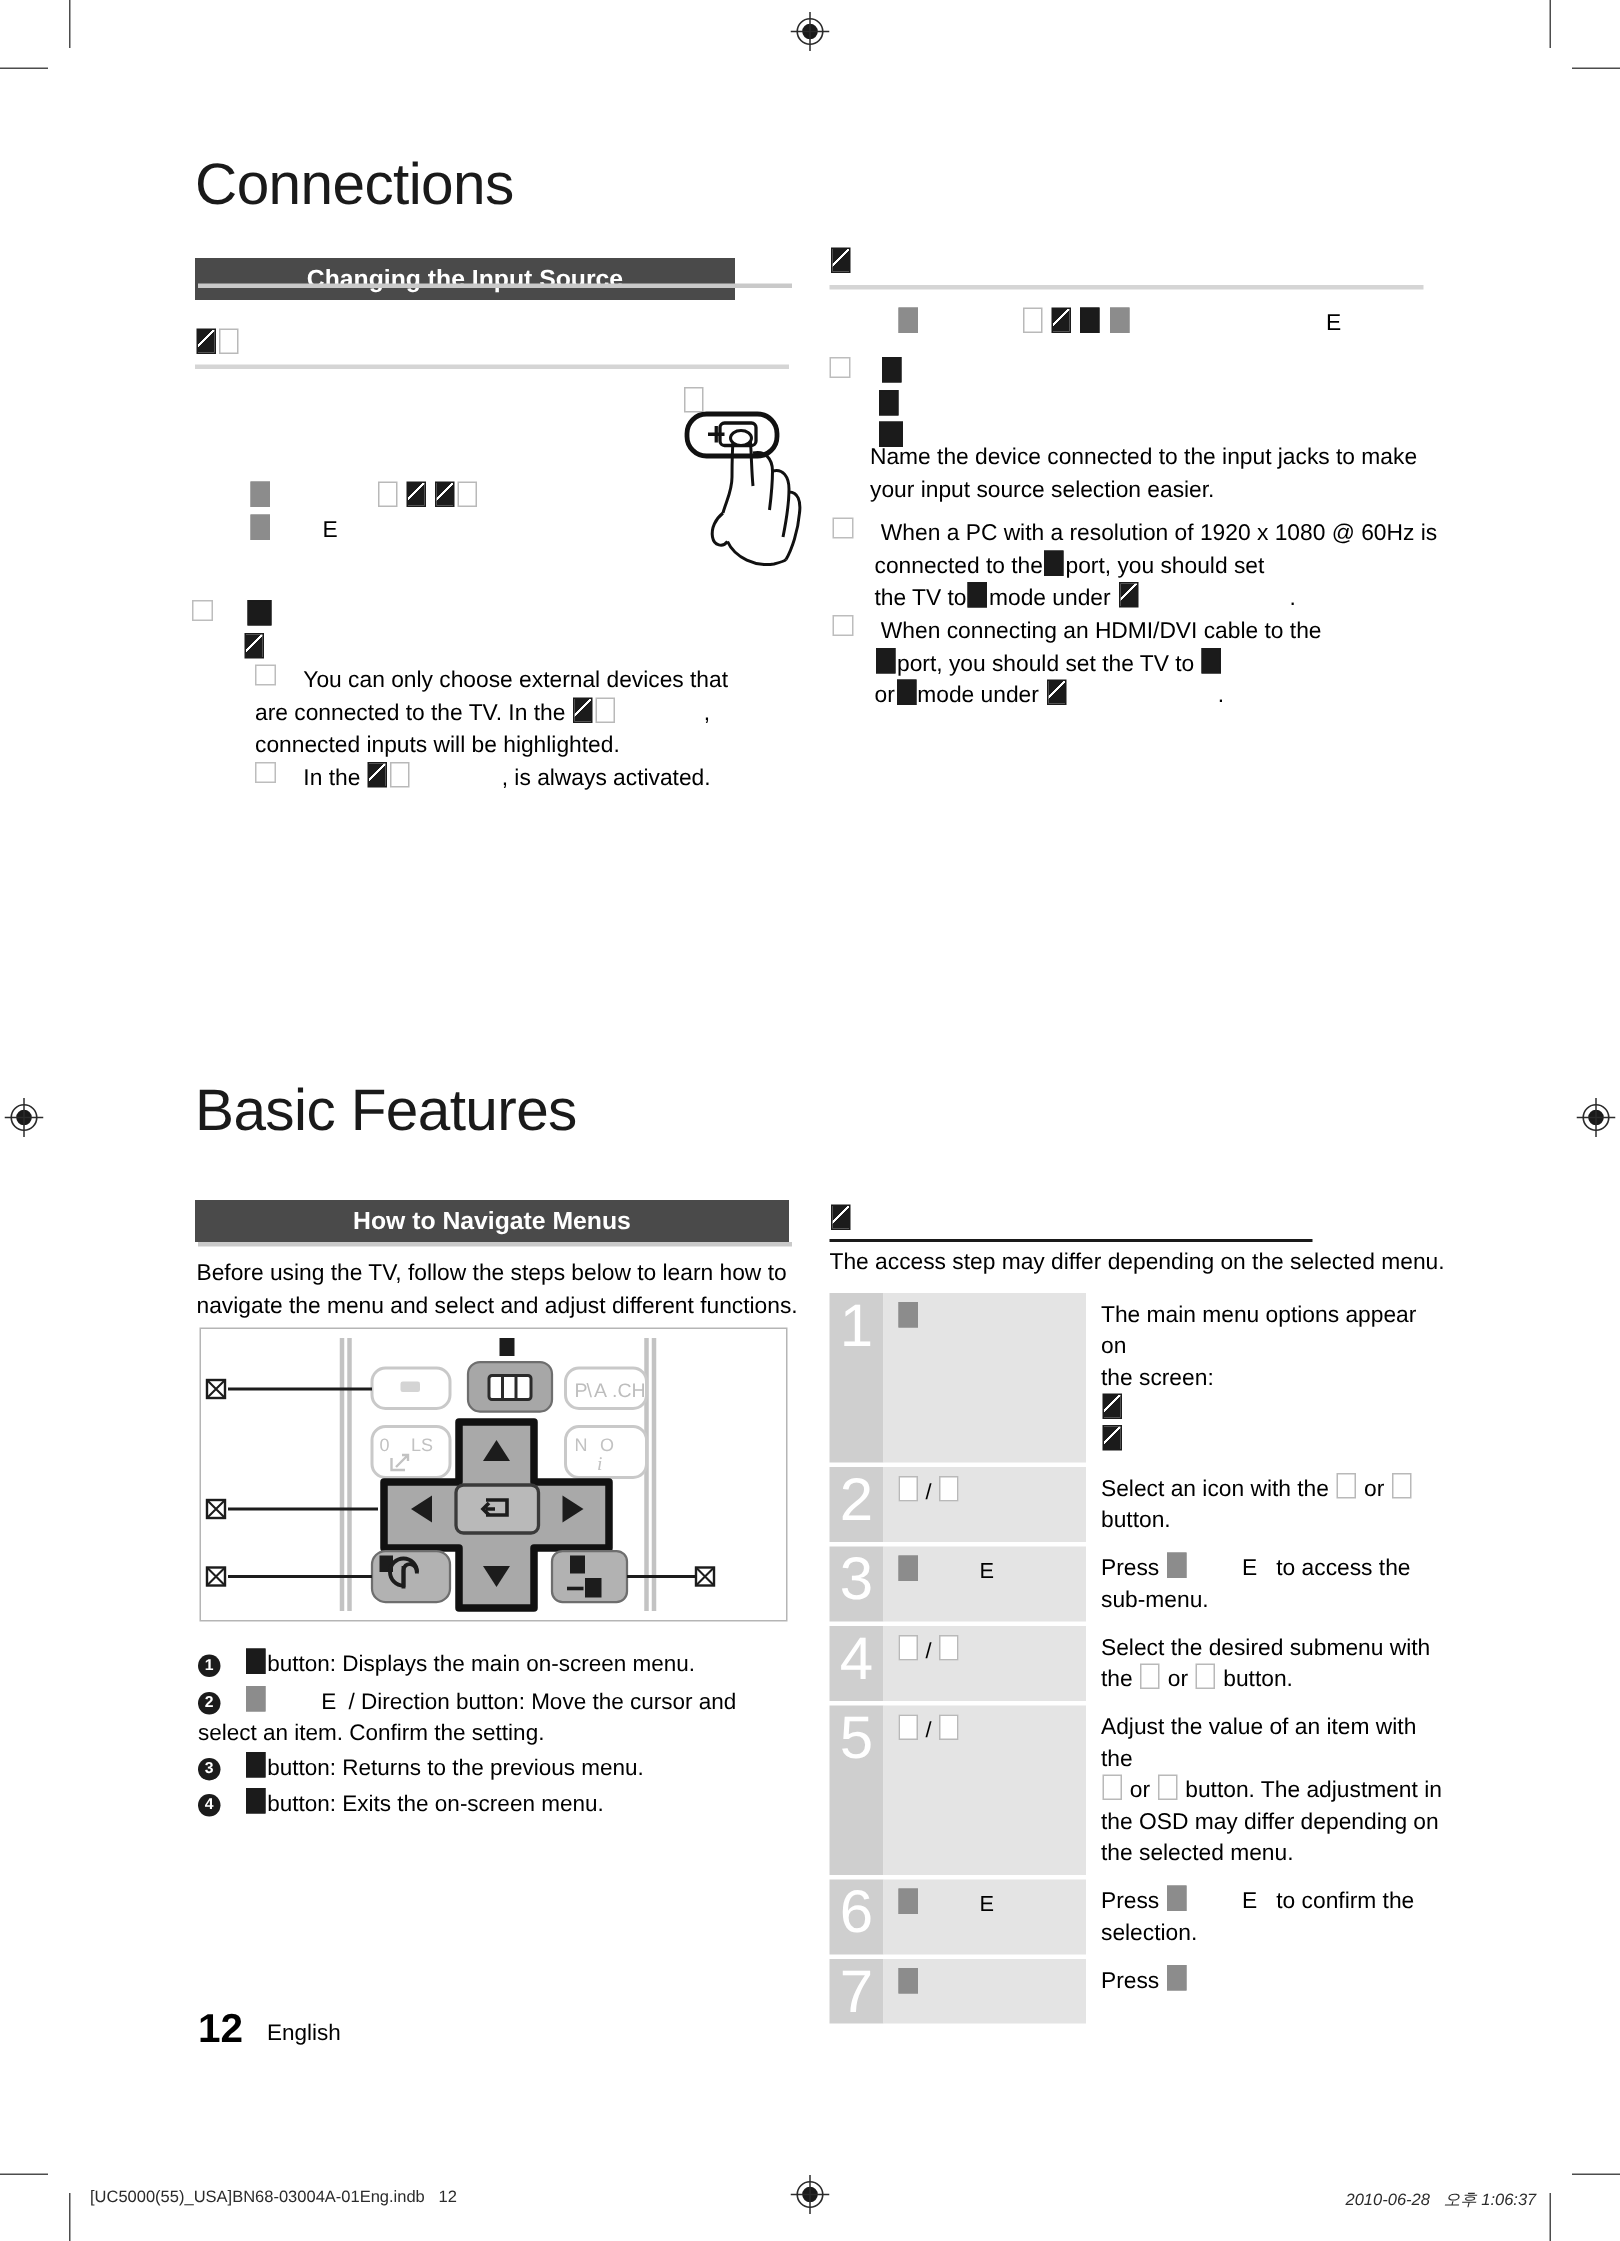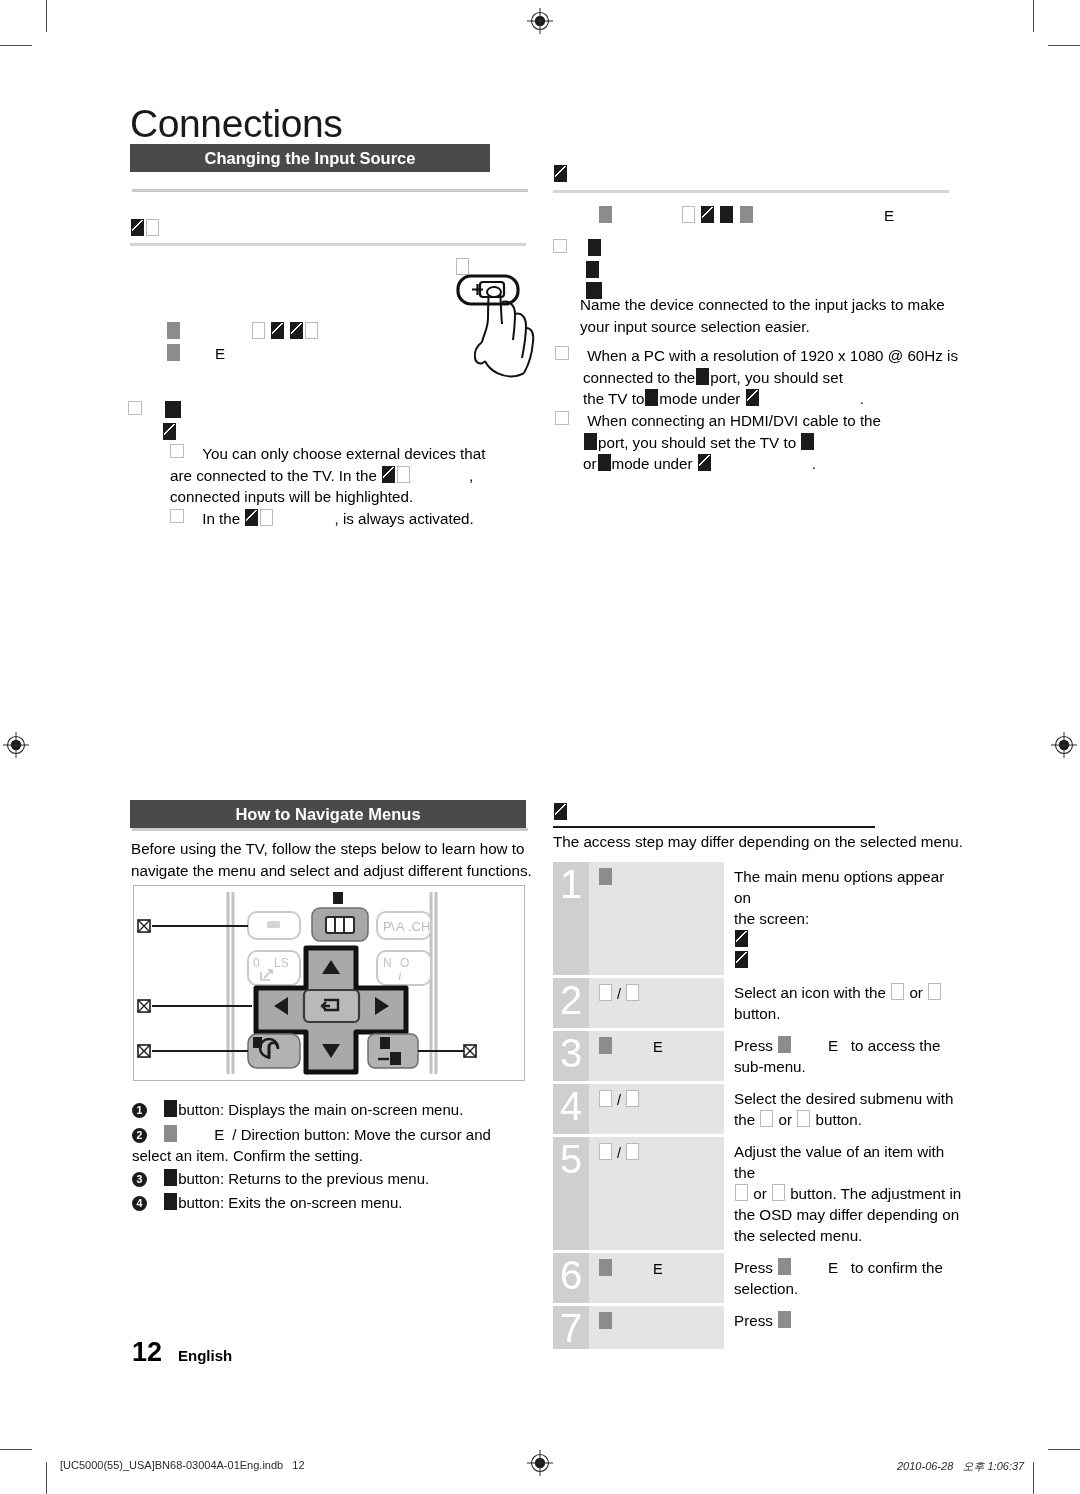--- a/index.html
+++ b/index.html
@@ -186,21 +186,21 @@
 
   
   .page-num {
     position: absolute;
     font-weight: bold;
     font-size: 27px;
   }
   .page-lang {
     position: absolute;
     font-size: 15px;
-    font-weight: bold;
+    font-weight: normal;
   }
   .imprint {
     position: absolute;
     font-size: 11px;
     color: #2b2b2b;
     font-family: "Liberation Sans", sans-serif;
     white-space: pre;
   }
 </style>
 </head>
@@ -245,21 +245,21 @@
     <circle cx="13" cy="13" r="5.2" fill="#1a1a1a"></circle>
     <line x1="13" y1="0" x2="13" y2="26" stroke="#2b2b2b" stroke-width="1"></line>
     <line x1="0" y1="13" x2="26" y2="13" stroke="#2b2b2b" stroke-width="1"></line>
   </svg>
 </div>
 
 <div class="page">
 
   <div class="chapter-title" style="left:130px; top:102px;">Connections</div>
 
-  <div class="section-bar" style="left:130px; top:144px; width:360px;">Changing the Input Source</div>
+  <div class="section-bar" style="left:130px; top:172px; width:360px;">Changing the Input Source</div>
   <div class="section-bar-shadow" style="left:132px; top:189px; width:396px;"></div>
 
   <div class="sub-head" style="left:130px; top:219px;">
     <span class="tofu mix"></span><span class="tofu empty"></span>
   </div>
   <div class="rule-light" style="left:130px; top:243px; width:396px;"></div>
 
 
   <div style="position:absolute; left:455px; top:258px;">
     <span class="tofu empty"></span>
@@ -352,20 +352,21 @@
     <span class="bullet-box"></span>
     <span class="gap" style="width:14px"></span><span>When connecting an HDMI/DVI cable to the</span>
     <br>
     <span class="gap" style="width:28px"></span><span class="tofu dark"></span><span>port, you should set the TV to</span>
     <span class="tofu dark"></span>
     <br>
     <span class="gap" style="width:28px"></span><span>or</span><span class="tofu dark"></span><span>mode under</span>
     <span class="tofu mix"></span><span class="gap" style="width:100px"></span>.
   </div>
 
+  <div class="chapter-title" style="left:130px; top:719px;">Basic Features</div>
 
   <div class="section-bar" style="left:130px; top:800px; width:396px;">How to Navigate Menus</div>
   <div class="section-bar-shadow" style="left:132px; top:828px; width:396px;"></div>
 
   <div class="body-text" style="left:131px; top:838px; width:412px;">Before using the TV, follow the steps below to learn how to navigate the menu and select and adjust different functions.</div>
 
   <div class="remote-figure" style="left:133px; top:885px; width:392px; height:196px;">
     <svg width="390" height="194" viewBox="0 0 390 194">
 
       <line x1="94" y1="6" x2="94" y2="188" stroke="#c3c3c3" stroke-width="3"></line>

